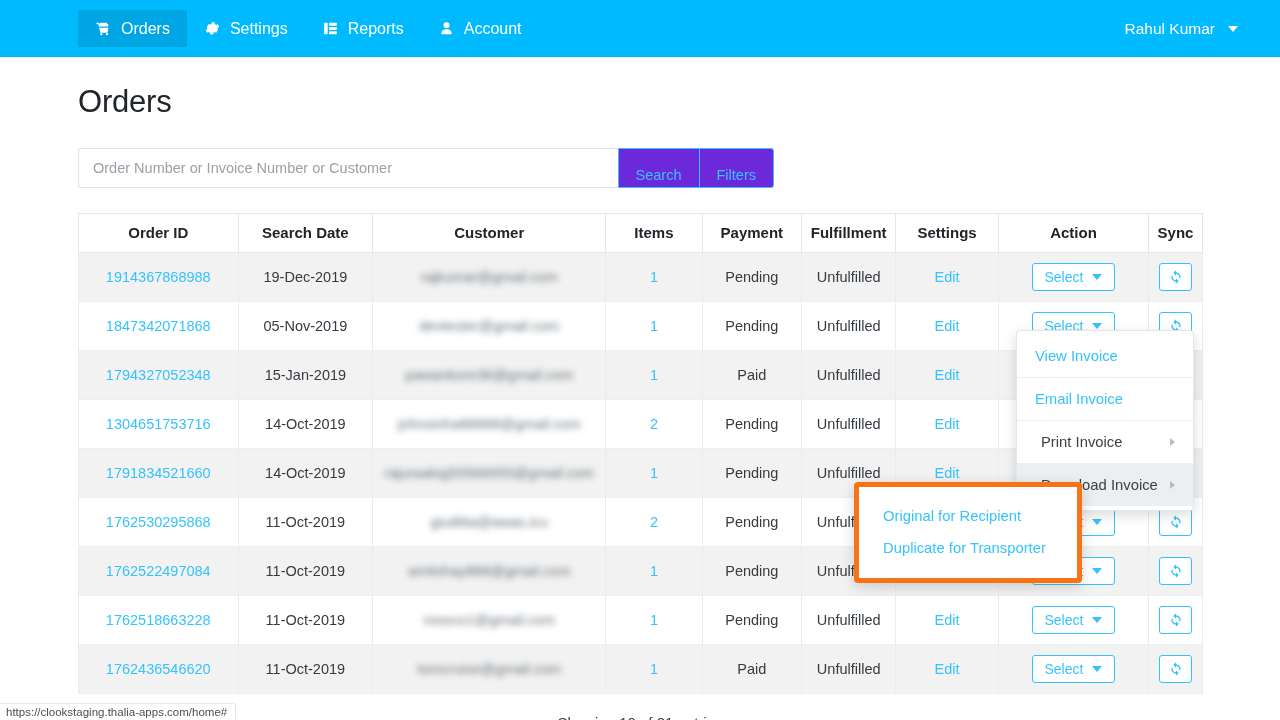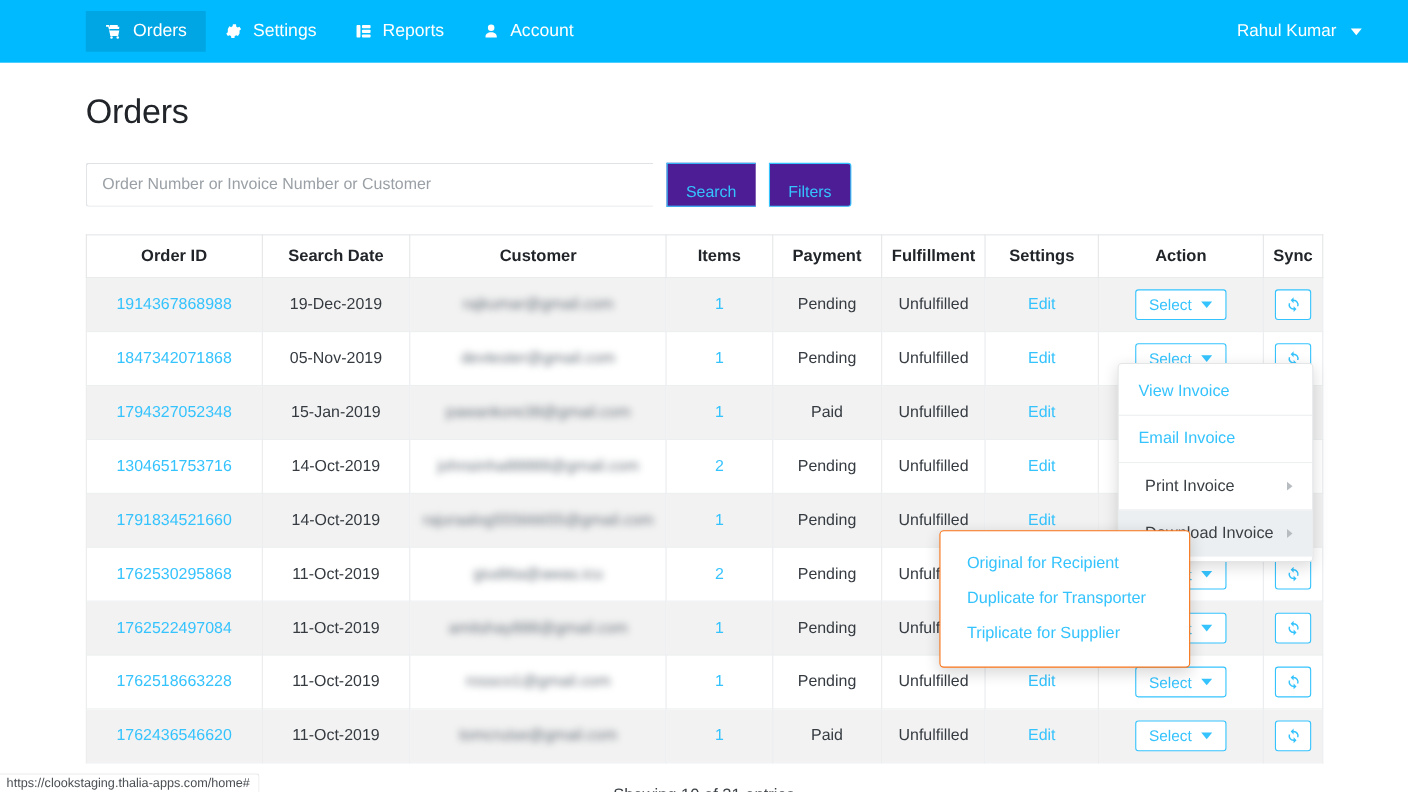--- a/index.html
+++ b/index.html
@@ -67,27 +67,26 @@
     padding: 0 14px;
     font-size: 14.5px;
     color: #495057;
     outline: none;
     font-family: "Liberation Sans", sans-serif;
     background: #fff;
   }
   .search-input::placeholder { color: #9aa0a6; }
   .sbtn {
     border: 1px solid #35c3fd;
-    background: #4c1d95;
+    background: #6d28d9;
     color: #35c3fd;
     font-size: 14.5px;
     padding: 18px 17px;
     cursor: pointer;
     font-family: "Liberation Sans", sans-serif;
-    margin-left: 12px;
   }
   .sbtn.first { border-radius: 0; border-right: none; }
   .sbtn.last  { border-radius: 0 3px 3px 0; }
 
   
   .table-wrap { margin-top: 25px; width: 1125px; position: relative; }
   table { width: 100%; border-collapse: collapse; table-layout: fixed; }
   thead th {
     font-size: 15px;
     font-weight: 700;
@@ -190,21 +189,21 @@
     border-top: 4.5px solid transparent;
     border-bottom: 4.5px solid transparent;
     border-left: 5.5px solid #b7bcc1;
   }
   .submenu {
     position: absolute;
     left: 776px;
     top: 269px;
     width: 228px;
     background: #ffffff;
-    border: 1px solid #f97316;
+    border: 5px solid #f97316;
     border-radius: 4px;
     box-shadow: 0 4px 14px rgba(0,0,0,0.16);
     z-index: 50;
     padding: 13px 0 14px;
   }
   .sub-item {
     padding: 8px 24px;
     font-size: 14.8px;
     color: #35c3fd;
     cursor: pointer;
@@ -512,21 +511,20 @@
         </div>
         <div class="dd-item dark hovered">
           <span>Download Invoice</span>
           <span class="arrow-r"></span>
         </div>
       </div>
 
     <div class="submenu" id="submenu">
         <div class="sub-item">Original for Recipient</div>
         <div class="sub-item">Duplicate for Transporter</div>
-        <div class="sub-item">Triplicate for Supplier</div>
       </div>
   </div>
 
   <div class="showing">Showing 10 of 21 entries</div>
 
 </div>
 
 <div class="statusbar">https://clookstaging.thalia-apps.com/home#</div>
 
 </body></html>

